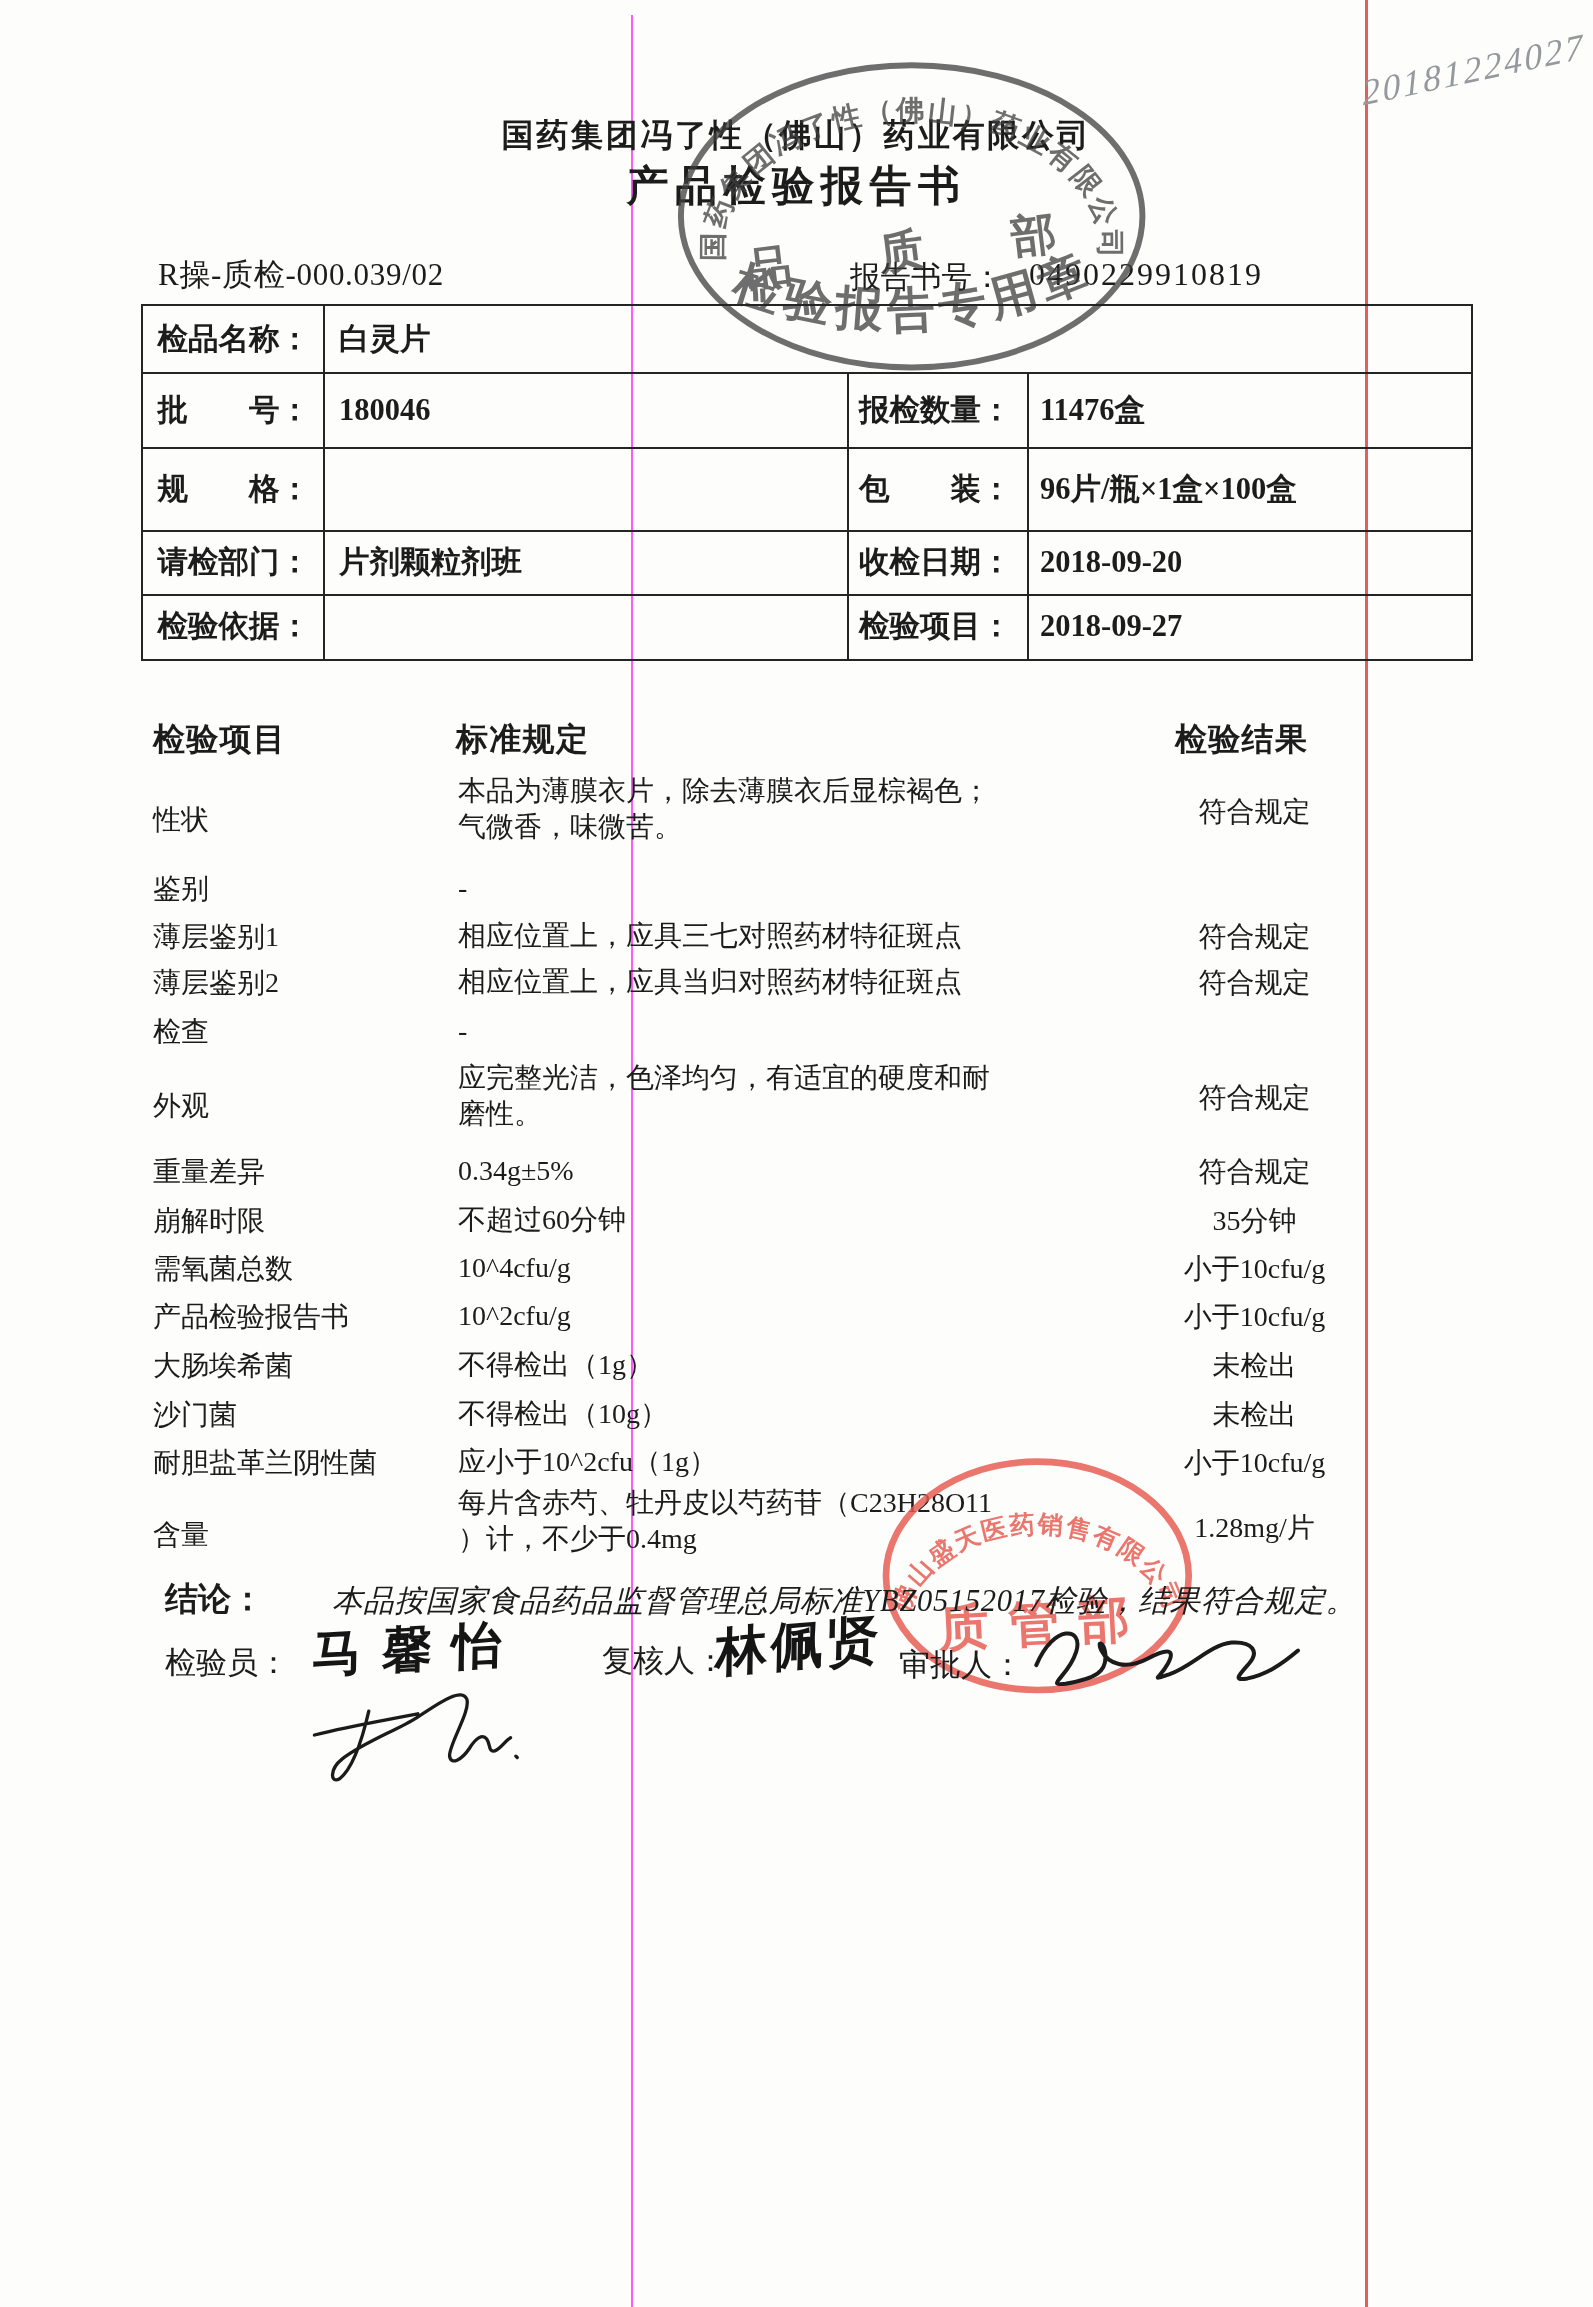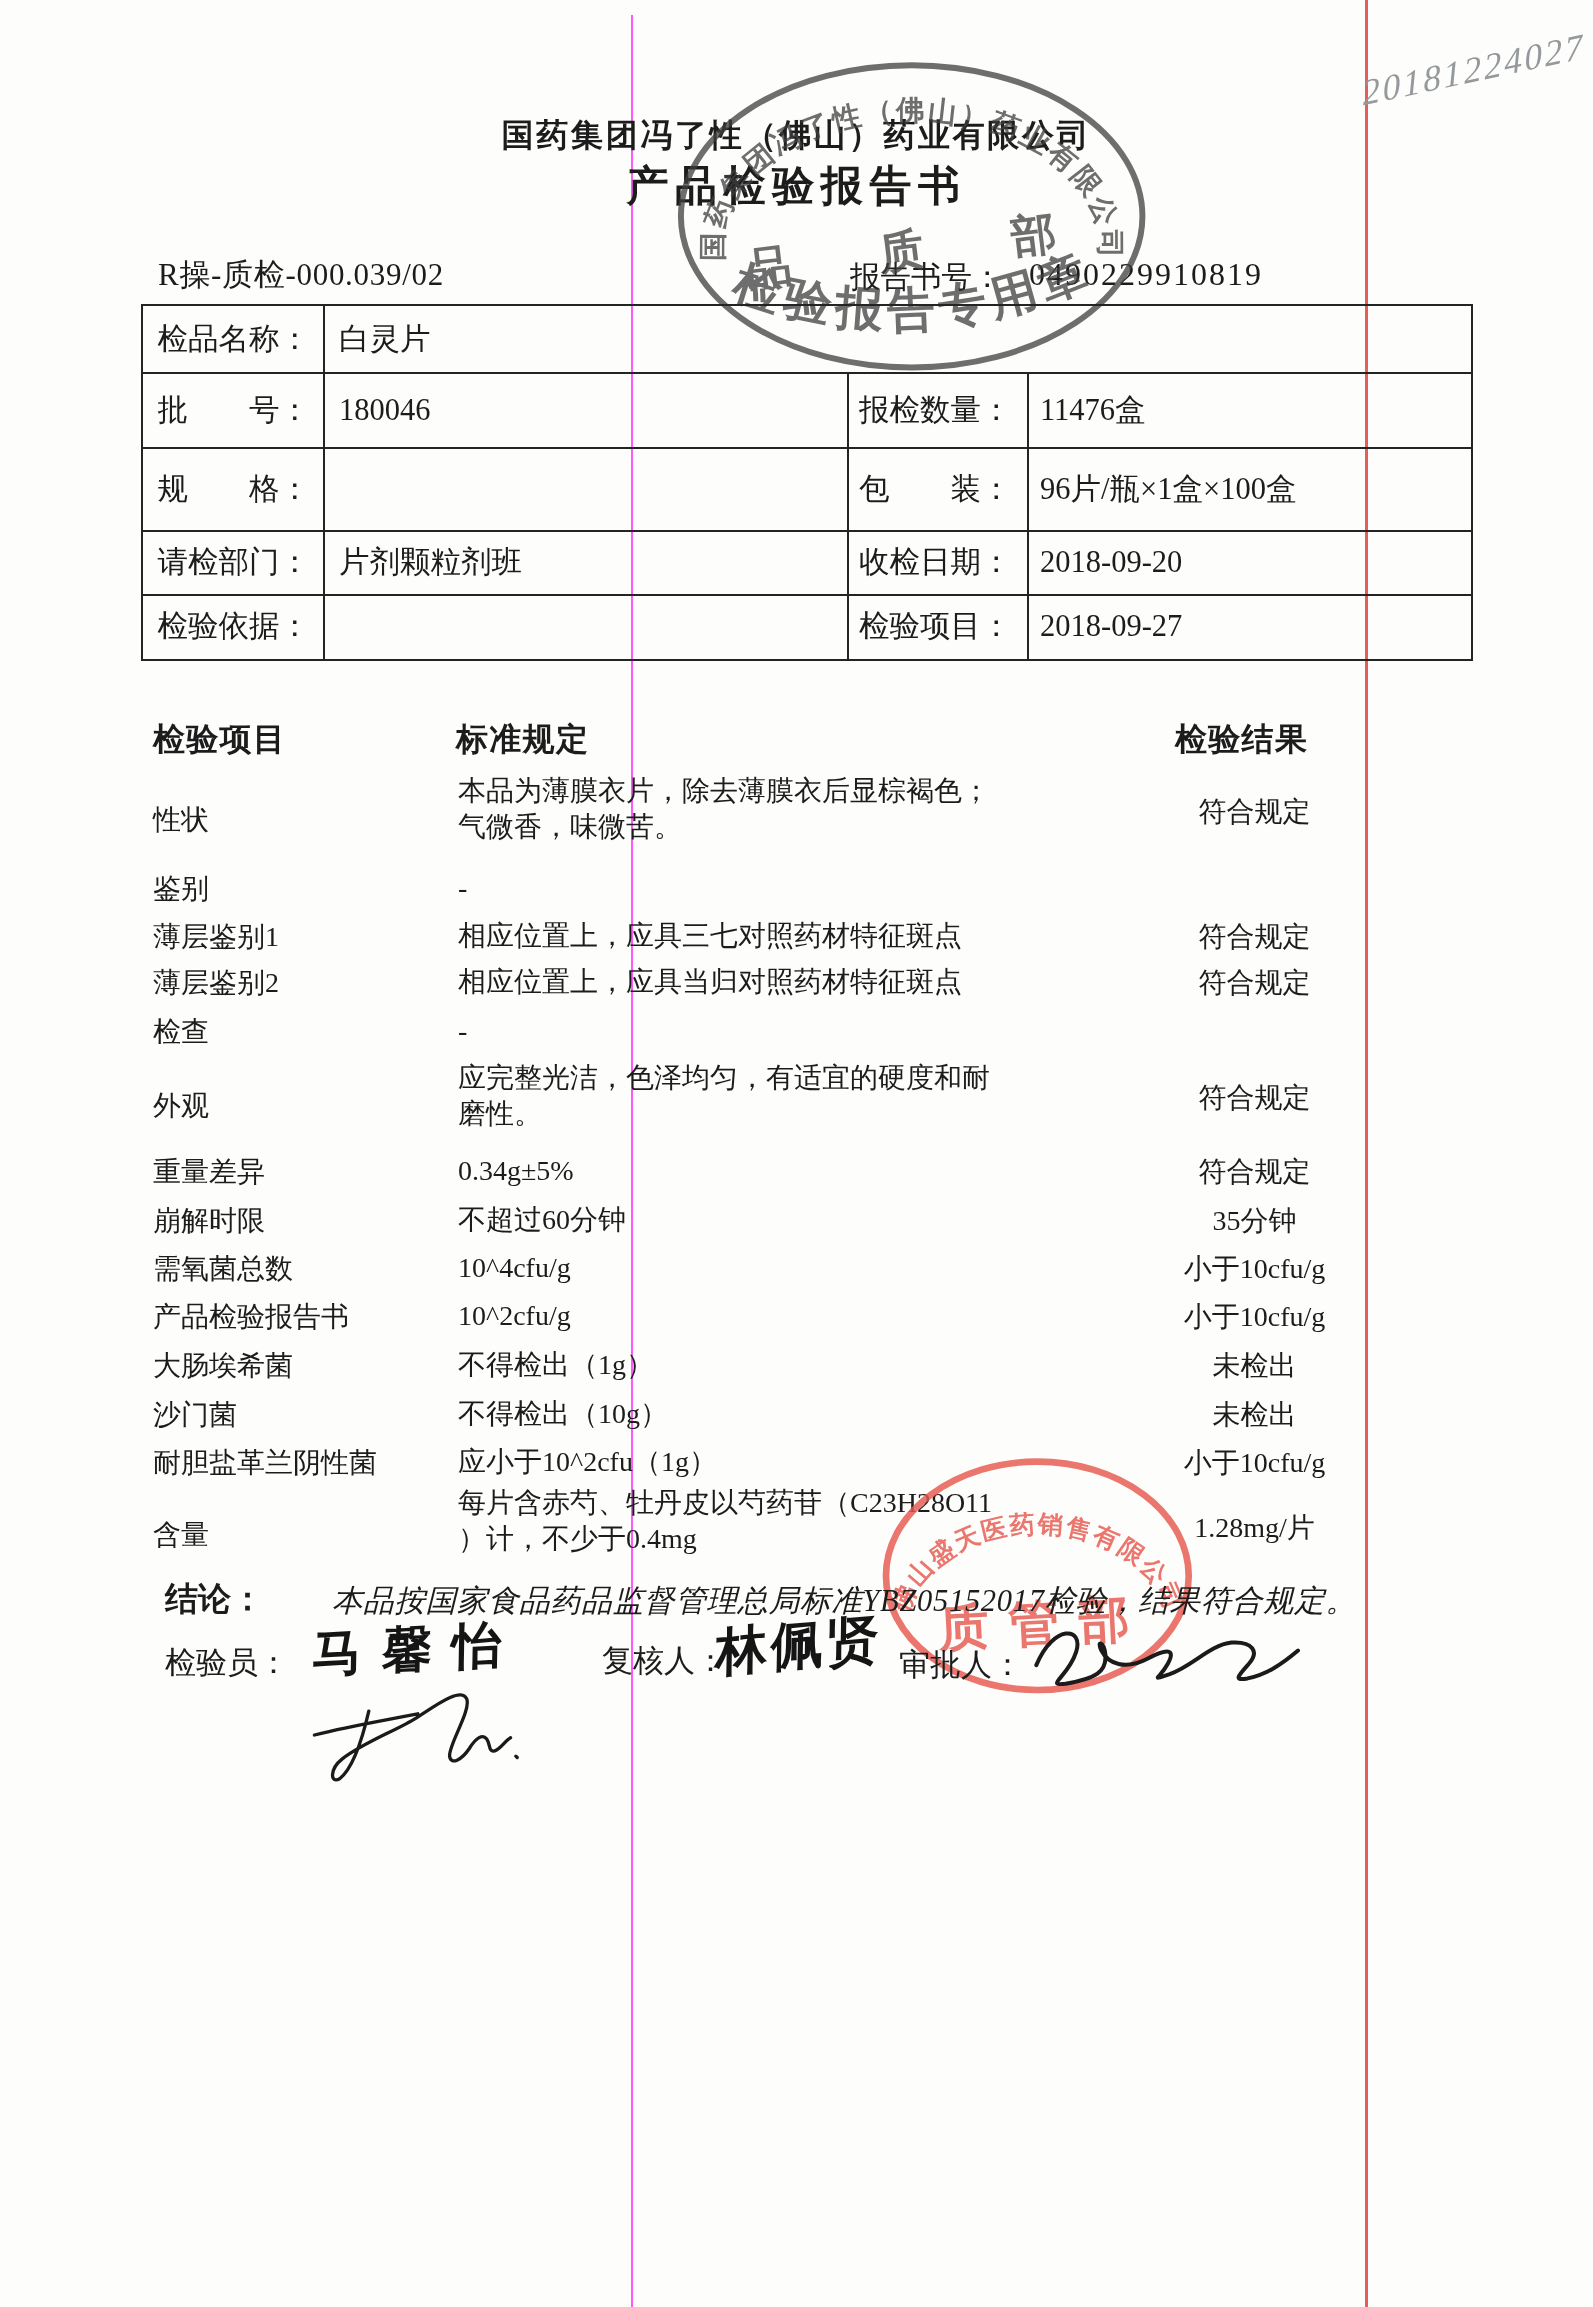--- a/index.html
+++ b/index.html
@@ -15,21 +15,21 @@
   .repno-label{left:850px;top:257px;font-size:30.5px;}
   .repno{left:1029px;top:256px;font-size:32px;letter-spacing:2px;}
   .pencil{
     left:1361px;top:72px;font-size:36px;color:#95989c;letter-spacing:2.7px;
     transform:rotate(-12deg) skewX(-8deg);transform-origin:left top;font-style:italic;
   }
   
   .line-magenta{left:631px;top:14.6px;width:2px;height:2292px;background:#ff3bfa;opacity:.85;}
   .line-red{left:1365px;top:0;width:2.7px;height:2307px;background:#e13434;opacity:.8;}
   
-  .itable{left:141px;top:304px;width:1328px;height:353px;border:2.7px solid #242424;}
+  .itable{left:141px;top:304px;width:1328px;height:353px;border:2.7px solid #242424;font-weight:bold;}
   .hline{position:absolute;left:0;width:100%;height:2px;background:#242424;}
   .vline{position:absolute;width:2px;background:#242424;}
   .cell{position:absolute;font-size:30.5px;line-height:40px;white-space:nowrap;}
   .cell-wrap{position:absolute;font-size:26.5px;line-height:32px;white-space:pre-line;}
   
   .res-head{font-size:32px;font-weight:700;letter-spacing:1.3px;}
   .res-row{position:absolute;left:153px;width:1340px;}
   .res-name{position:absolute;left:0;top:0;font-size:28px;white-space:nowrap;}
   .res-spec{position:absolute;left:305px;top:0;width:650px;font-size:28px;line-height:36px;white-space:pre-line;}
   .res-result{position:absolute;left:929px;top:0;width:345px;text-align:center;font-size:28px;white-space:nowrap;}

